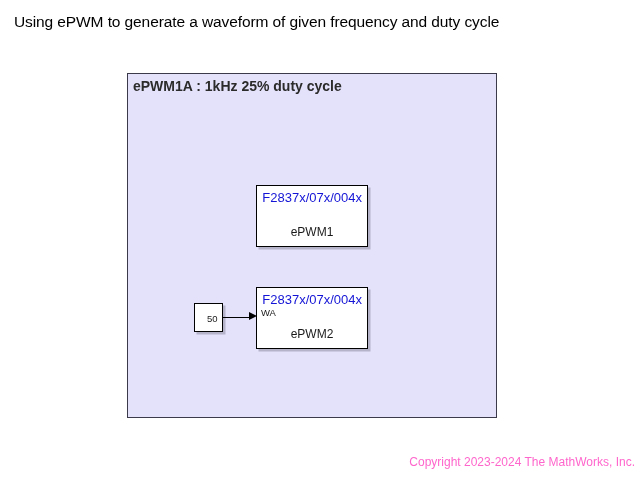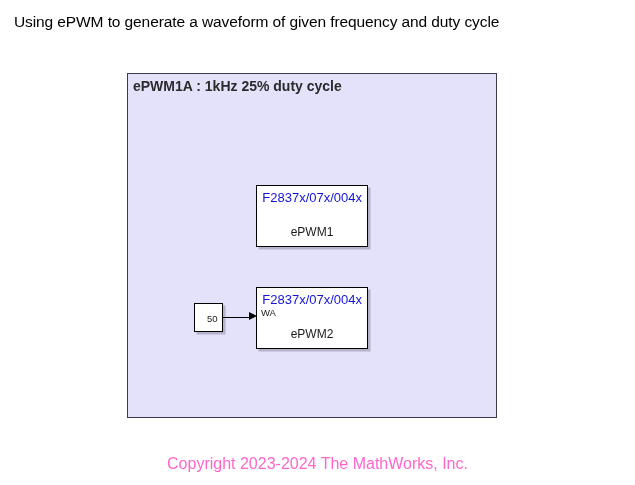--- a/index.html
+++ b/index.html
@@ -129,22 +129,22 @@
     border-bottom: 4.6px solid transparent;
     border-left: 8px solid #000000;
   }
 
   
   #copyright {
     position: absolute;
     left: 0;
     right: 0;
     top: 455px;
-    text-align: center;
-    font-size: 16px;
+    text-align: right;
+    font-size: 12px;
     color: #ff66cc;
     white-space: nowrap;
   }
 </style>
 </head>
 <body>
 
 <div id="page-title">Using ePWM to generate a waveform of given frequency and duty cycle</div>
 
 <div id="model-canvas">

